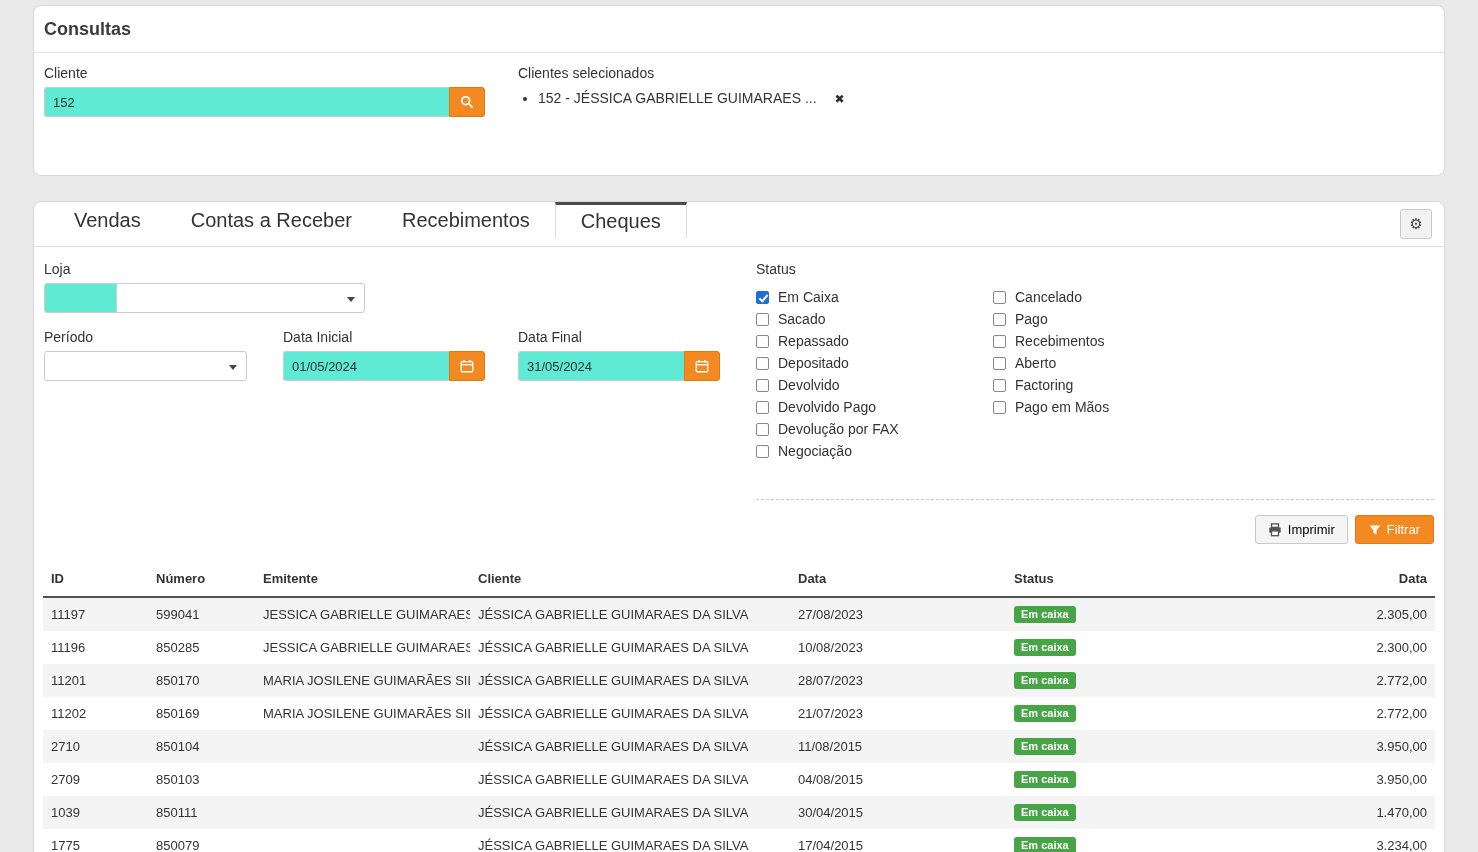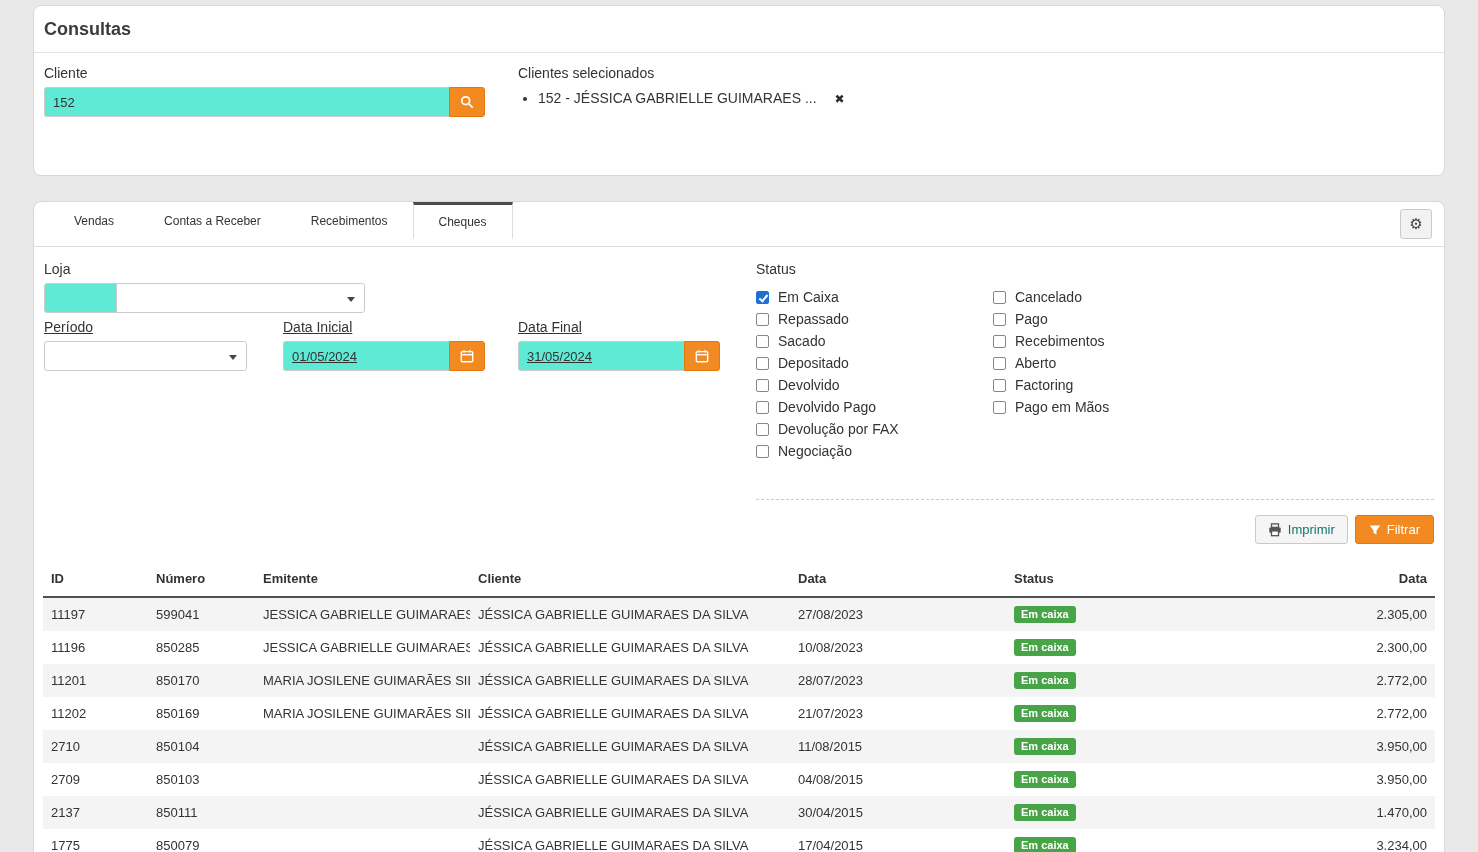--- a/index.html
+++ b/index.html
@@ -32,21 +32,21 @@
   .btn-append { width: 36px; height: 30px; border-radius: 0 3px 3px 0; flex: none; }
 
   .selected-list { list-style: disc; padding-left: 20px; margin-top: 9px; }
   .selected-item { font-size: 14px; }
   .remove-x { margin-left: 14px; font-size: 12px; cursor: pointer; color: #2b2b2b; font-weight: bold; }
 
   .main-card { margin-top: 25px; position: relative; }
 
   .tabbar { display: flex; align-items: stretch; border-bottom: 1px solid #ddd; padding-left: 15px; height: 45px; position: relative; }
   .tab {
-    font-family: inherit; font-size: 12px; color: #333; background: none; border: none;
+    font-family: inherit; font-size: 20px; color: #333; background: none; border: none;
     padding: 0 25px; cursor: pointer; height: 37px;
   }
   .tab.active {
     background: #fff; border: 1px solid #ddd; border-top: 3px solid #4b4b4b;
     border-bottom: 1px solid #fff; margin-bottom: -1px;
   }
   .gear-btn {
     position: absolute; right: 12px; top: 7px; width: 32px; height: 30px;
     background: #f2f2f2; border: 1px solid #c9c9c9; border-radius: 3px;
     font-size: 15px; color: #444; cursor: pointer; display: flex; align-items: center; justify-content: center;
@@ -54,21 +54,21 @@
 
   .filter-area { position: relative; padding: 14px 10px 0; min-height: 252px; }
   .loja-controls { display: flex; }
   .loja-code { width: 73px; border-radius: 3px 0 0 3px; }
   .select-box { height: 30px; background: #fff; border: 1px solid #ccc; border-radius: 3px; position: relative; cursor: pointer; }
   .select-box::after {
     content: ""; position: absolute; right: 9px; top: 13px; width: 0; height: 0;
     border-left: 4px solid transparent; border-right: 4px solid transparent; border-top: 5px solid #444;
   }
   .loja-select { width: 249px; border-radius: 0 3px 3px 0; margin-left: -1px; }
-  .filters-row { display: flex; margin-top: 6px; text-decoration: underline; }
+  .filters-row { display: flex; margin-top: 16px; }
   .f-periodo { width: 203px; margin-right: 36px; }
   .periodo-select { width: 100%; }
   .f-data { width: 202px; margin-right: 33px; }
   .date-input { width: 166px; }
 
   .status-block { position: absolute; left: 722px; top: 14px; }
   .status-block > label { margin-bottom: 9px; }
   .status-cols { display: flex; }
   .status-col { list-style: none; width: 237px; }
   .status-item { display: flex; align-items: center; height: 22px; cursor: pointer; }
@@ -80,21 +80,21 @@
   .cb.checked::after {
     content: ""; position: absolute; left: 4px; top: 1px; width: 3px; height: 7px;
     border: solid #fff; border-width: 0 2px 2px 0; transform: rotate(40deg);
   }
   .cb-label { font-size: 14px; }
 
   .actions-row { display: flex; justify-content: flex-end; gap: 7px; padding: 16px 10px 9px; position: relative; }
   .actions-row::before { content: ""; position: absolute; top: 0; left: 722px; right: 10px; border-top: 1px dashed #ccc; }
   .btn-print {
     display: flex; align-items: center; gap: 6px; background: #f5f5f5; border: 1px solid #c9c9c9;
-    border-radius: 3px; padding: 0 12px; height: 29px; font-size: 13px; color: #0f766e; font-family: inherit; cursor: pointer;
+    border-radius: 3px; padding: 0 12px; height: 29px; font-size: 13px; color: #000000; font-family: inherit; cursor: pointer;
   }
   .btn-filter {
     display: flex; align-items: center; gap: 6px; background: #f28a21; border: 1px solid #e2790f;
     border-radius: 3px; padding: 0 13px; height: 29px; font-size: 13px; color: #fff; font-family: inherit; cursor: pointer;
   }
 
   .results-table { width: calc(100% - 18px); margin: 9px 9px 0; border-collapse: collapse; table-layout: fixed; }
   .results-table th {
     text-align: left; font-size: 13px; font-weight: bold; padding: 9px 8px 10px;
     border-bottom: 2px solid #515151; white-space: nowrap;
@@ -199,25 +199,25 @@
     <div class="status-block">
       <label>Status</label>
       <div class="status-cols">
         <ul class="status-col" id="status-col1">
             <li class="status-item">
               <span class="cb checked"></span>
               <span class="cb-label">Em Caixa</span>
             </li>
             <li class="status-item">
               <span class="cb"></span>
+              <span class="cb-label">Sacado</span>
+            </li>
+            <li class="status-item">
+              <span class="cb"></span>
               <span class="cb-label">Repassado</span>
-            </li>
-            <li class="status-item">
-              <span class="cb"></span>
-              <span class="cb-label">Sacado</span>
             </li>
             <li class="status-item">
               <span class="cb"></span>
               <span class="cb-label">Depositado</span>
             </li>
             <li class="status-item">
               <span class="cb"></span>
               <span class="cb-label">Devolvido</span>
             </li>
             <li class="status-item">
@@ -350,21 +350,21 @@
         <tr>
           <td class="col-id">2709</td>
           <td class="col-numero">850103</td>
           <td class="col-emitente"></td>
           <td class="col-cliente">JÉSSICA GABRIELLE GUIMARAES DA SILVA</td>
           <td class="col-data">04/08/2015</td>
           <td class="col-status"><span class="badge">Em caixa</span></td>
           <td class="col-valor">3.950,00</td>
         </tr>
         <tr>
-          <td class="col-id">2137</td>
+          <td class="col-id">1039</td>
           <td class="col-numero">850111</td>
           <td class="col-emitente"></td>
           <td class="col-cliente">JÉSSICA GABRIELLE GUIMARAES DA SILVA</td>
           <td class="col-data">30/04/2015</td>
           <td class="col-status"><span class="badge">Em caixa</span></td>
           <td class="col-valor">1.470,00</td>
         </tr>
         <tr>
           <td class="col-id">1775</td>
           <td class="col-numero">850079</td>

